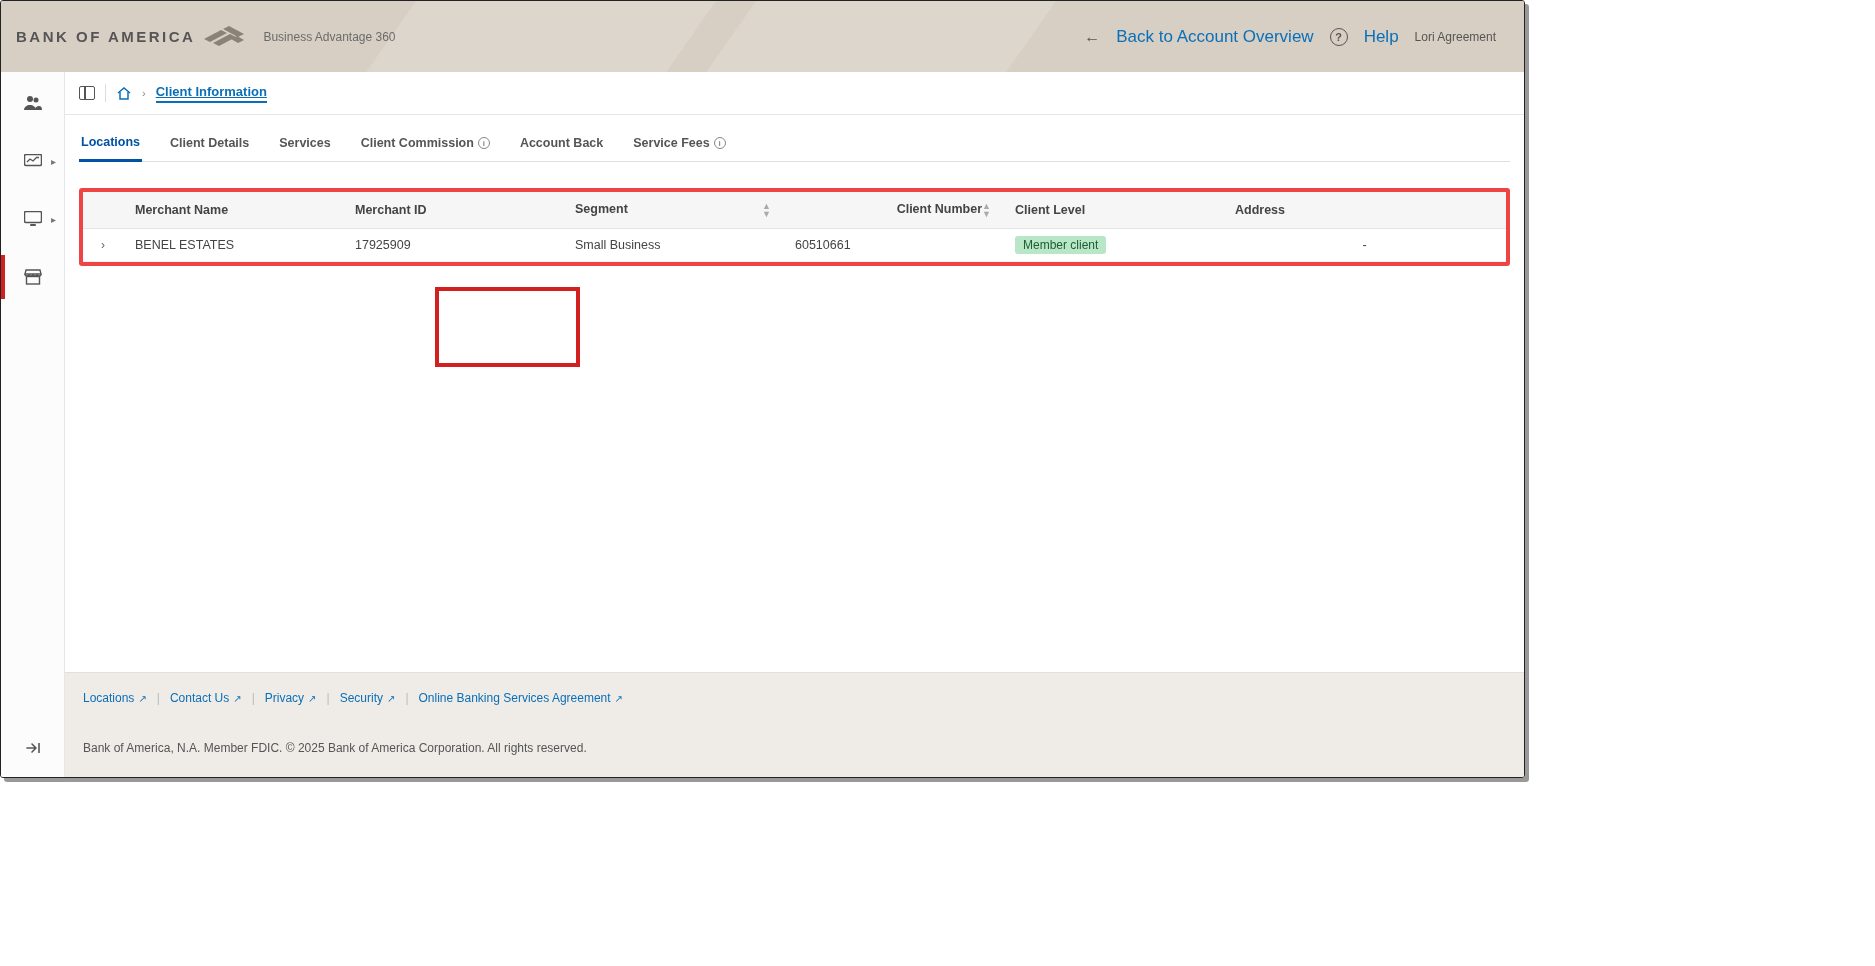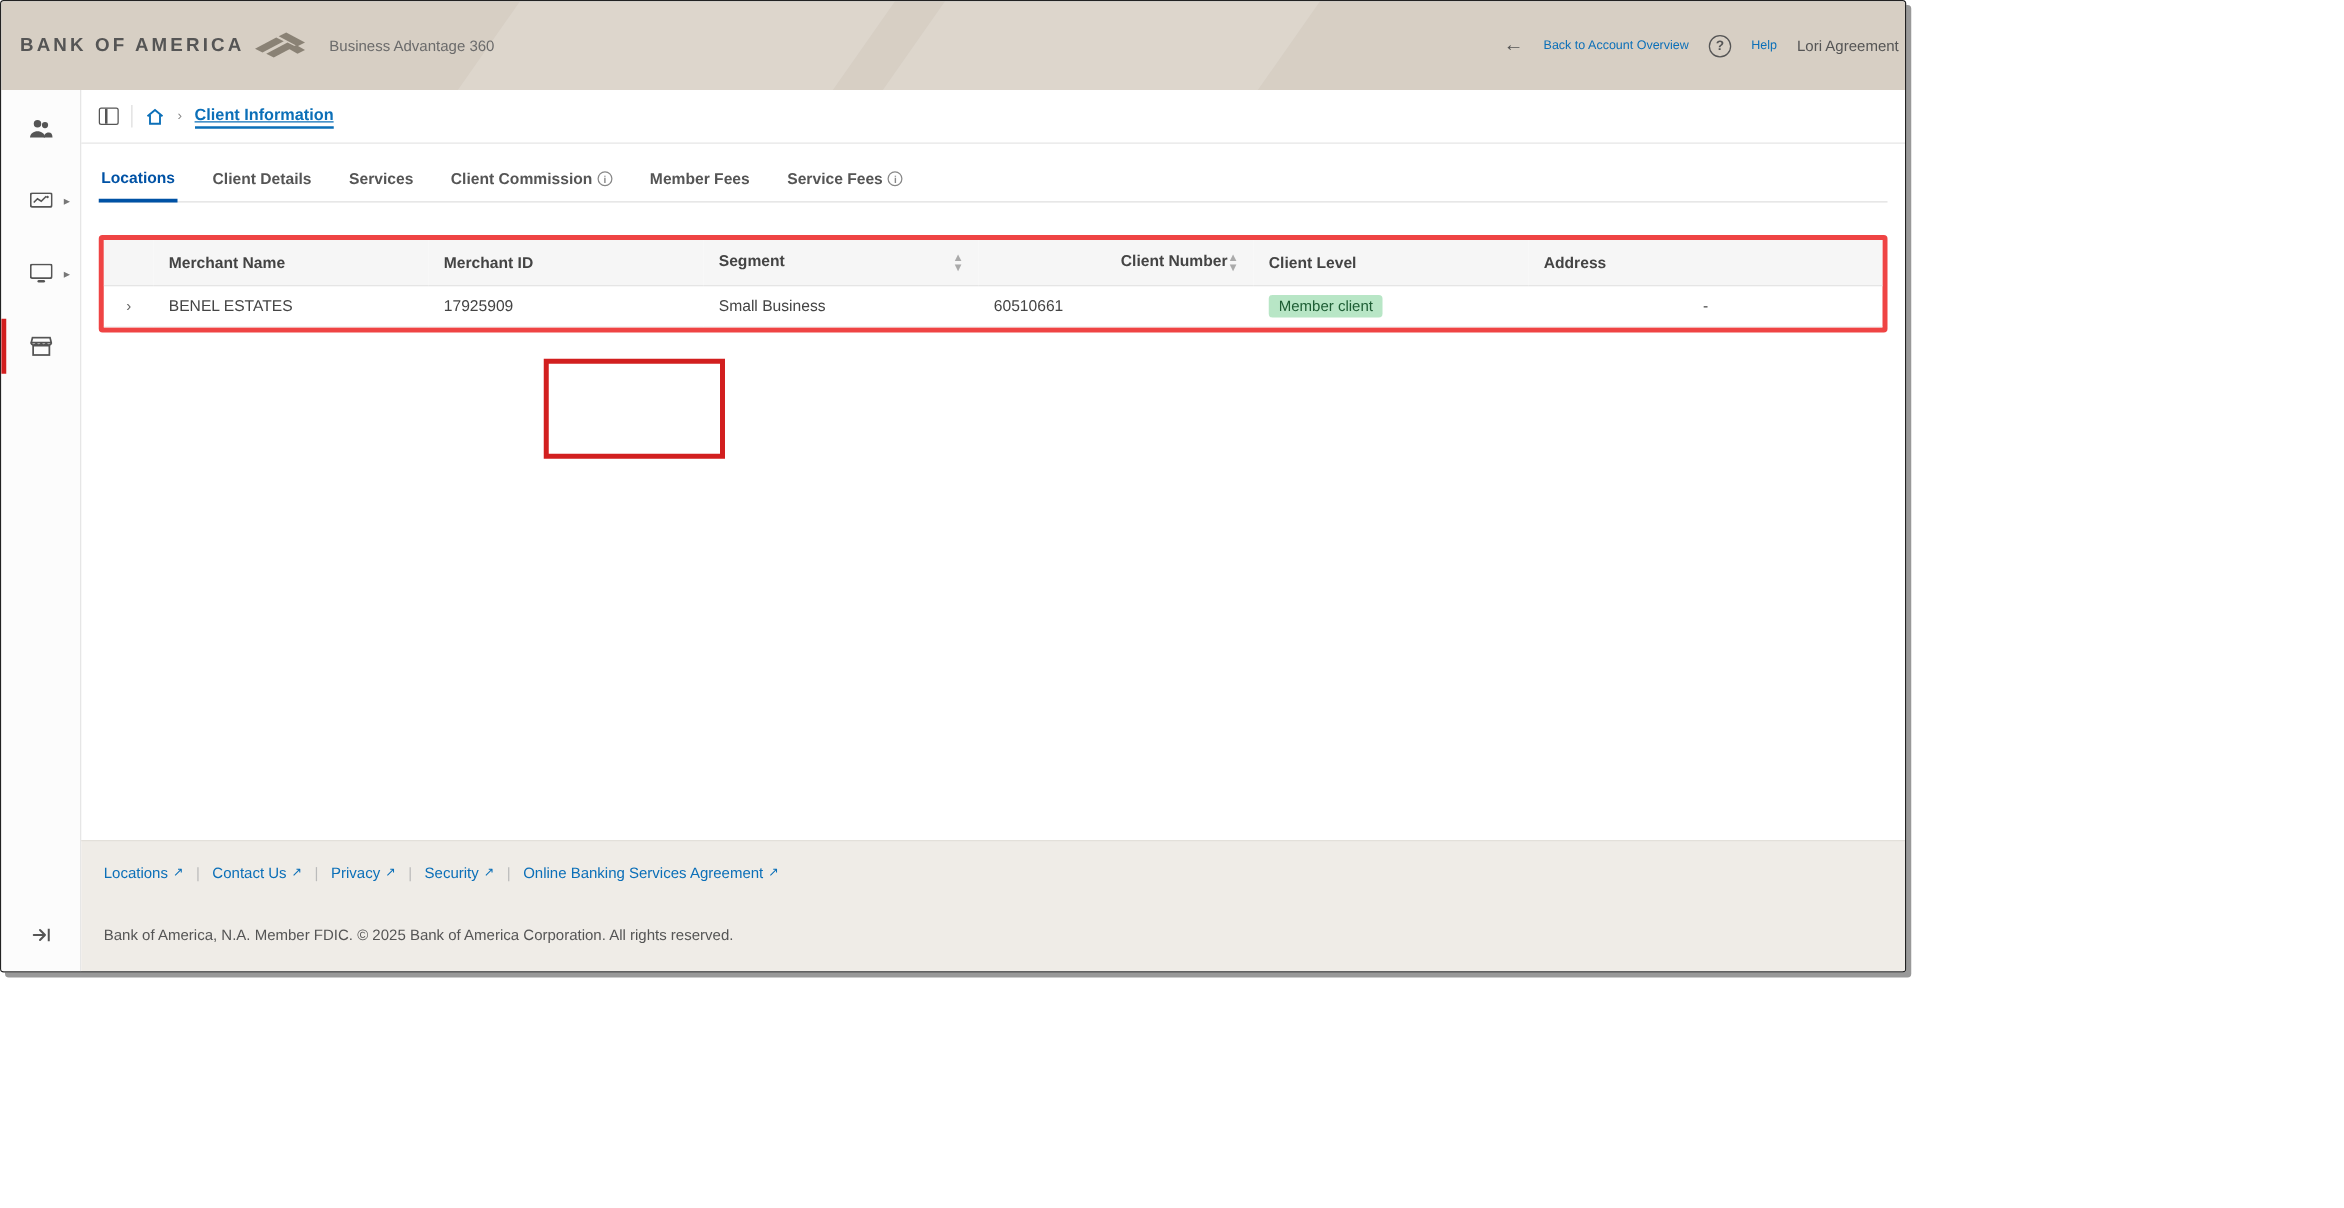--- a/index.html
+++ b/index.html
@@ -5,21 +5,21 @@
   * { box-sizing: border-box; margin: 0; padding: 0; }
   html, body { height: 100%; font-family: Arial, Helvetica, sans-serif; font-size: 13px; color: #333; }
   body { width: 1525px; height: 778px; position: relative; background: #fff; overflow: hidden; border: 1px solid #222; border-radius: 3px; box-shadow: 4px 4px 0 rgba(0,0,0,.4);}
   
   .header {
     height: 71px;
     background: #d7cfc4;
     position: relative;
     display: flex;
     align-items: center;
-    padding: 0 5px 0 15px;
+    padding: 0 28px 0 15px;
     overflow: hidden;
   }
   
   .header::before, .header::after {
     content: "";
     position: absolute;
     top: -80px; width: 300px; height: 260px;
     background: rgba(255,255,255,0.15);
     transform: skewX(-35deg);
   }
@@ -38,21 +38,21 @@
   .sub-brand { margin-left: 18px; color:#6b6b6b; font-size:12px; position:relative; z-index:2;}
   .header-right {
     margin-left: auto;
     display: flex;
     align-items: center;
     gap: 16px;
     position: relative;
     z-index: 2;
     color:#555;
   }
-  .header-right a { color:#0b6fb8; text-decoration:none; font-size:10px;}
+  .header-right a { color:#0b6fb8; text-decoration:none; font-size:17px;}
   .arrow-back { font-size:16px; color:#555; }
   .help-icon {
     display:inline-flex; align-items:center; justify-content:center;
     width:18px; height:18px; border:1.5px solid #555; border-radius:50%; font-size:11px; font-weight:bold;
   }
   .user-name { color:#555; font-size:12px; }
 
   
   .frame { position:absolute; top:71px; bottom:0; left:0; right:0; display:flex;}
   .left-rail {
@@ -197,21 +197,21 @@
       <span class="crumb-sep">›</span>
       <a href="#" class="crumb-current">Client Information</a>
     </div>
 
     <div class="content" style="position:relative;">
       <div class="tabs" id="tabs">
           <div class="tab active">Locations</div>
           <div class="tab">Client Details</div>
           <div class="tab">Services</div>
           <div class="tab">Client Commission<span class="info-dot">i</span></div>
-          <div class="tab">Member Fees</div>
+          <div class="tab">Account Back</div>
           <div class="tab">Service Fees<span class="info-dot">i</span></div>
         </div>
 
       <div class="table-wrap">
         <table>
           <thead>
               <tr id="thead-row">
                 <th style="width: 40px;"></th>
                 <th style="width: 220px;">Merchant Name</th>
                 <th style="width: 220px;">Merchant ID</th>

